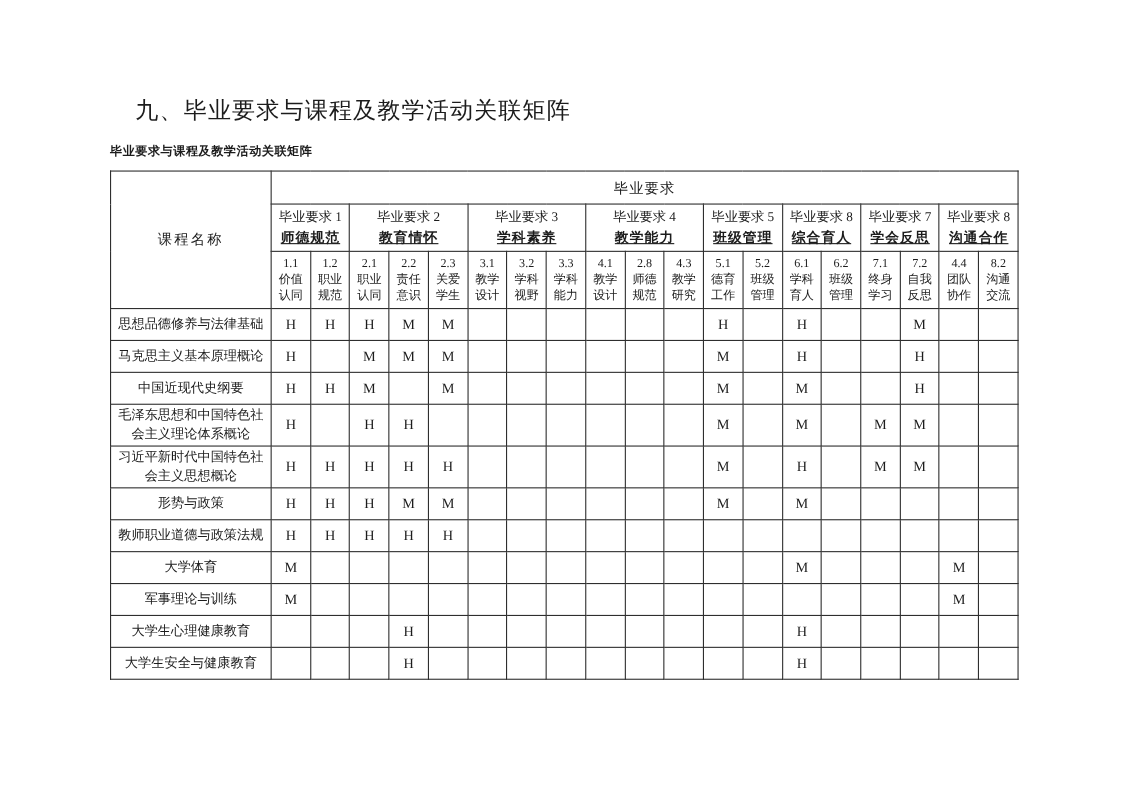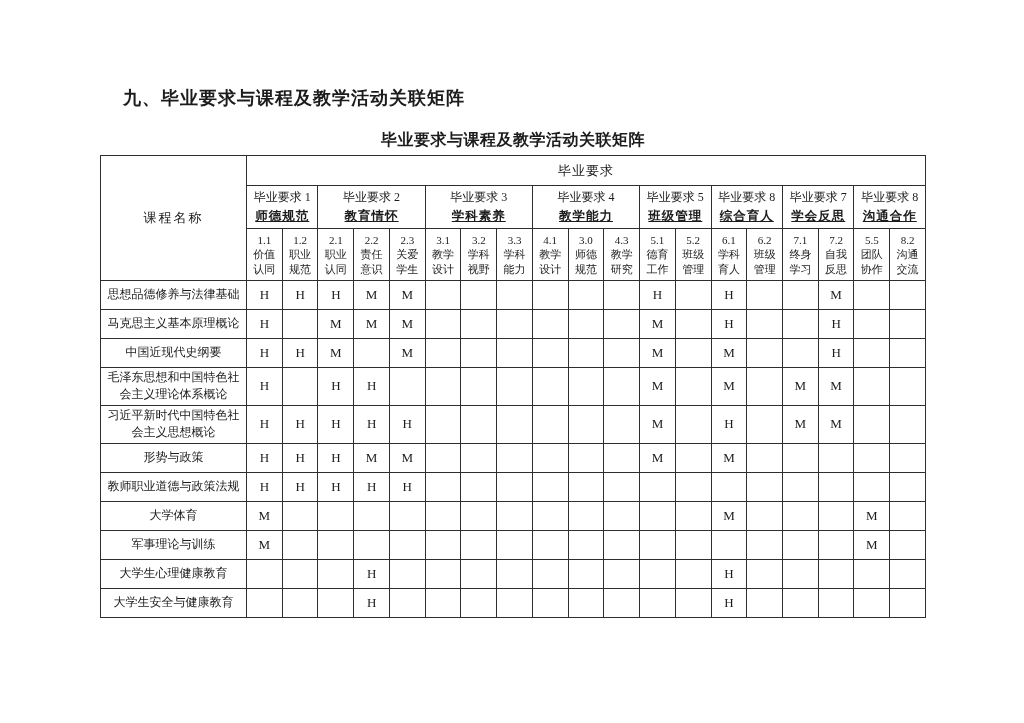--- a/index.html
+++ b/index.html
@@ -13,31 +13,31 @@
   .page {
     position: relative;
     width: 1024px; height: 723px;
     background: #ffffff;
     overflow: hidden;
   }
   .heading {
     position: absolute;
     left: 123px; top: 86px;
     margin: 0;
-    font-size: 18px;
-    font-weight: bold;
+    font-size: 21px;
+    font-weight: normal;
     letter-spacing: 1px;
     white-space: nowrap;
   }
   .table-title {
     position: absolute;
     left: 100px; top: 130px;
     width: 826px;
-    text-align: center;
-    font-size: 16px;
+    text-align: left;
+    font-size: 11px;
     font-weight: bold;
     letter-spacing: 0.5px;
   }
   table.matrix {
     position: absolute;
     left: 100px; top: 155px;
     width: 826px;
     border-collapse: collapse;
     table-layout: fixed;
     background: #fff;
@@ -197,21 +197,21 @@
           </th>
           <th class="crit-head">
             <div class="crit-num">3.3</div>
             <div class="crit-name">学科能力</div>
           </th>
           <th class="crit-head">
             <div class="crit-num">4.1</div>
             <div class="crit-name">教学设计</div>
           </th>
           <th class="crit-head">
-            <div class="crit-num">3.0</div>
+            <div class="crit-num">2.8</div>
             <div class="crit-name">师德规范</div>
           </th>
           <th class="crit-head">
             <div class="crit-num">4.3</div>
             <div class="crit-name">教学研究</div>
           </th>
           <th class="crit-head">
             <div class="crit-num">5.1</div>
             <div class="crit-name">德育工作</div>
           </th>
@@ -229,21 +229,21 @@
           </th>
           <th class="crit-head">
             <div class="crit-num">7.1</div>
             <div class="crit-name">终身学习</div>
           </th>
           <th class="crit-head">
             <div class="crit-num">7.2</div>
             <div class="crit-name">自我反思</div>
           </th>
           <th class="crit-head">
-            <div class="crit-num">5.5</div>
+            <div class="crit-num">4.4</div>
             <div class="crit-name">团队协作</div>
           </th>
           <th class="crit-head">
             <div class="crit-num">8.2</div>
             <div class="crit-name">沟通交流</div>
           </th>
         </tr>
       </thead>
       <tbody>
         <tr>

